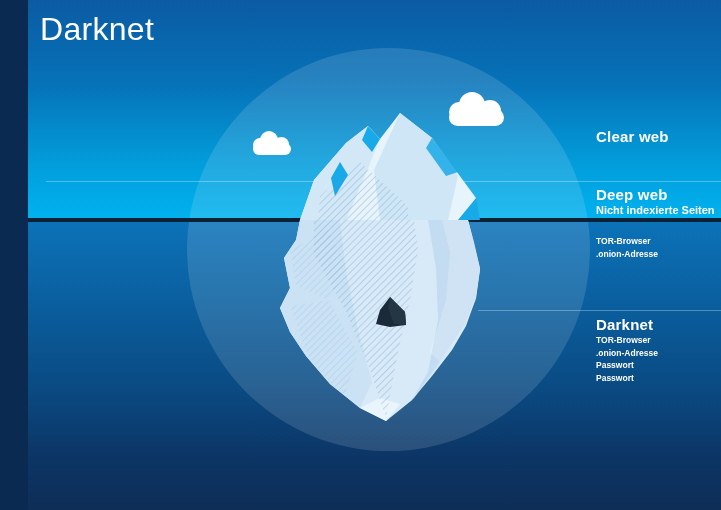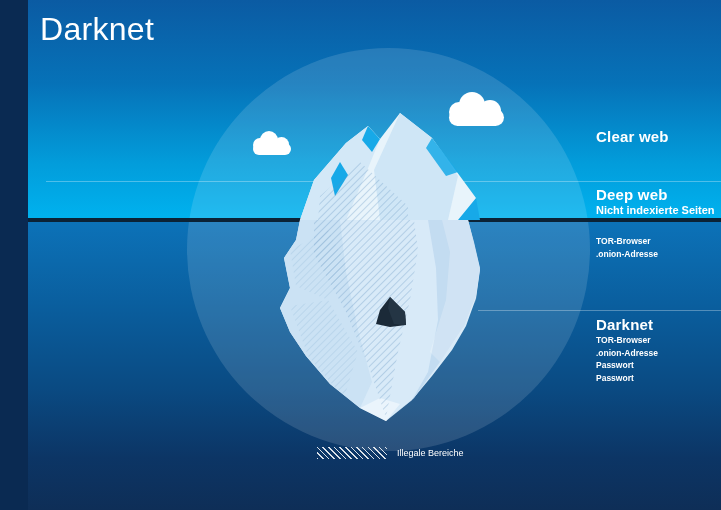--- a/index.html
+++ b/index.html
@@ -202,18 +202,14 @@
   </div>
 
   <div class="lbl" id="lbl-dark">
     <div class="hd">Darknet</div>
     <div class="li">TOR-Browser</div>
     <div class="li">.onion-Adresse</div>
     <div class="li">Passwort</div>
     <div class="li">Passwort</div>
   </div>
 
-  <div id="legend">
-    <div class="swatch"></div>
-    <div class="txt">Illegale Bereiche</div>
-  </div>
 
 </div>
 
 </body></html>

